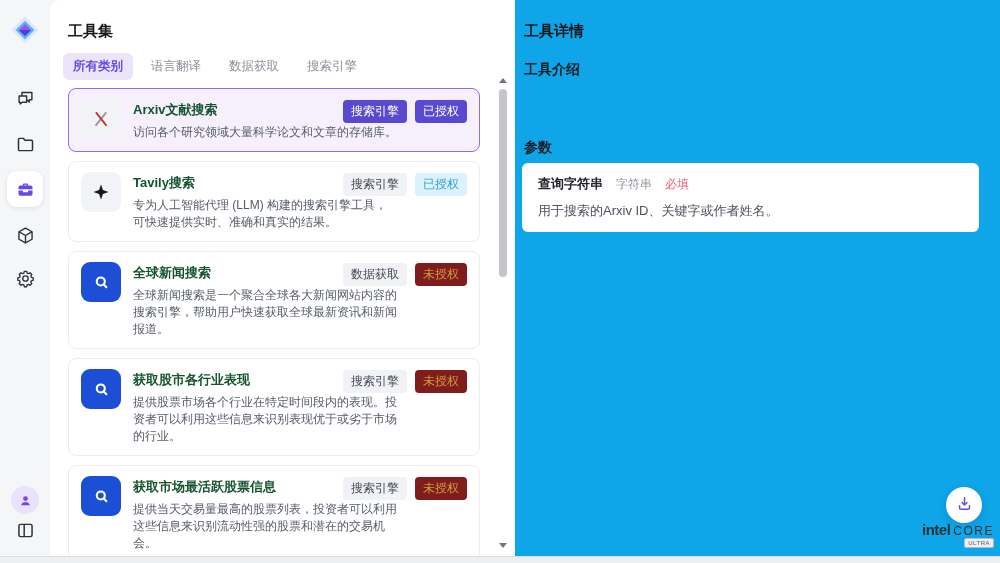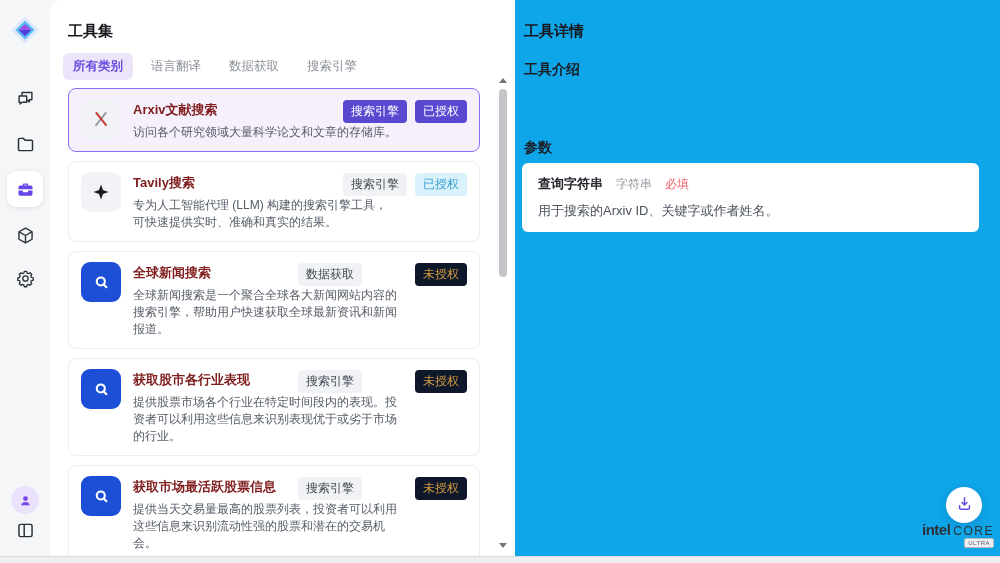--- a/index.html
+++ b/index.html
@@ -21,27 +21,27 @@
   .tab { font-size:12.5px; color:#8b9099; padding:5px 10px; border-radius:6px; cursor:pointer; white-space:nowrap; }
   .tab.active { background:#ece5fa; color:#6a4ce0; font-weight:600; }
 
   .list { position:absolute; left:18px; top:88px; width:412px; height:468px; overflow:hidden; }
   .card { position:relative; display:flex; gap:12px; padding:10px 12px; border:1px solid #ececf1;
           border-radius:8px; margin-bottom:9px; background:#fff; cursor:pointer; }
   .card.selected { border:1.5px solid #8f6cf0; background:#f6f0fd; }
   .card-icon { width:40px; height:40px; flex:0 0 40px; border-radius:9px; background:#f2f3f6;
                display:flex; align-items:center; justify-content:center; }
   .card-icon.icon-search { background:#1c4fd6; }
-  .card-title { font-size:13px; font-weight:700; color:#7f1d1d; margin-top:2px; }
+  .card-title { font-size:13px; font-weight:700; color:#14532d; margin-top:2px; }
   .card-desc { font-size:12px; color:#565d68; line-height:17px; margin-top:5px; max-width:264px; }
   .card-badges { position:absolute; top:11px; right:12px; display:flex; gap:8px; }
   .badge { font-size:12px; padding:3px 8px; border-radius:4px; white-space:nowrap; }
   .badge.cat { background:#f1f2f5; color:#454b55; }
   .card.authorized .badge.auth { background:#daf2fb; color:#39a0cf; }
-  .card.unauthorized .badge.auth { background:#0f172a; color:#d19c3f;margin-left:45px; }
+  .card.unauthorized .badge.auth { background:#7f1d1d; color:#d19c3f; }
   .card.selected .badge.cat, .card.selected .badge.auth { background:#5948d0; color:#ffffff; }
 
   
   .scrollbar { position:absolute; left:446px; top:76px; width:14px; height:474px; }
   .sb-arrow { position:absolute; left:50%; transform:translateX(-50%); width:0; height:0; }
   .sb-up { top:2px; border-left:4px solid transparent; border-right:4px solid transparent; border-bottom:5px solid #6f7680; }
   .sb-down { bottom:2px; border-left:4px solid transparent; border-right:4px solid transparent; border-top:5px solid #6f7680; }
   .sb-thumb { position:absolute; left:3px; top:13px; width:8px; height:188px; border-radius:4px; background:#c3c5c9; }
 
   

